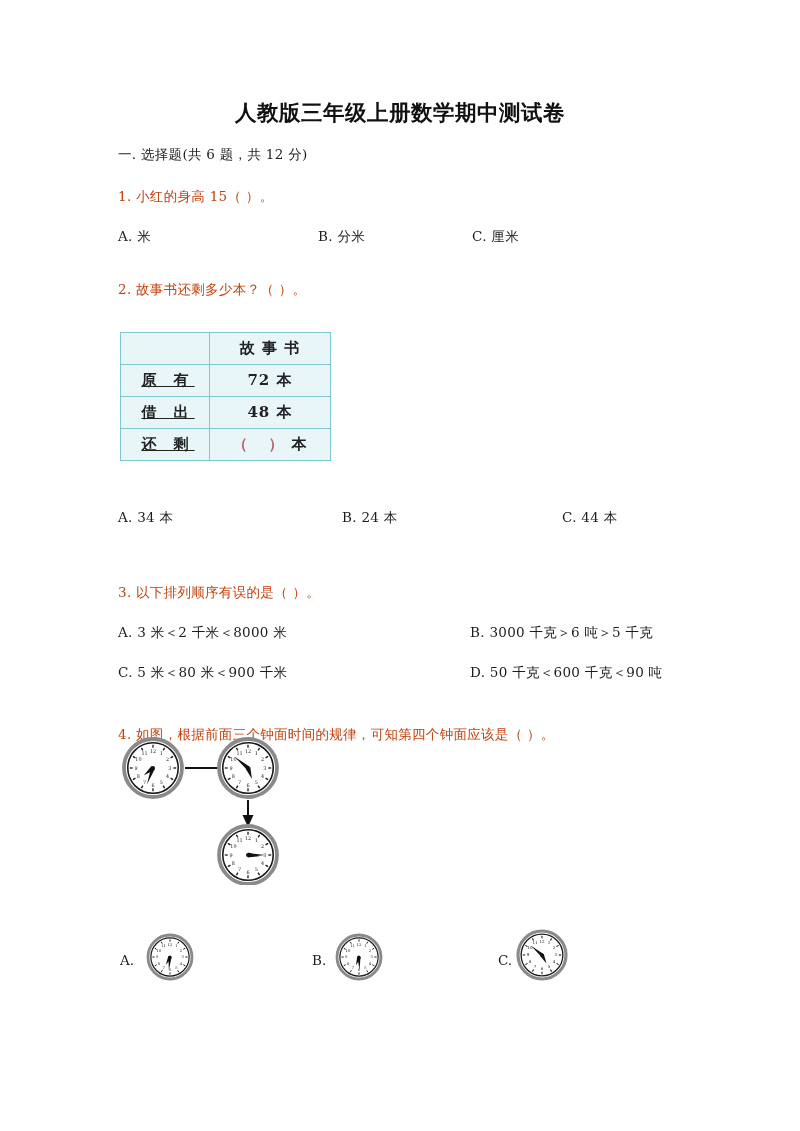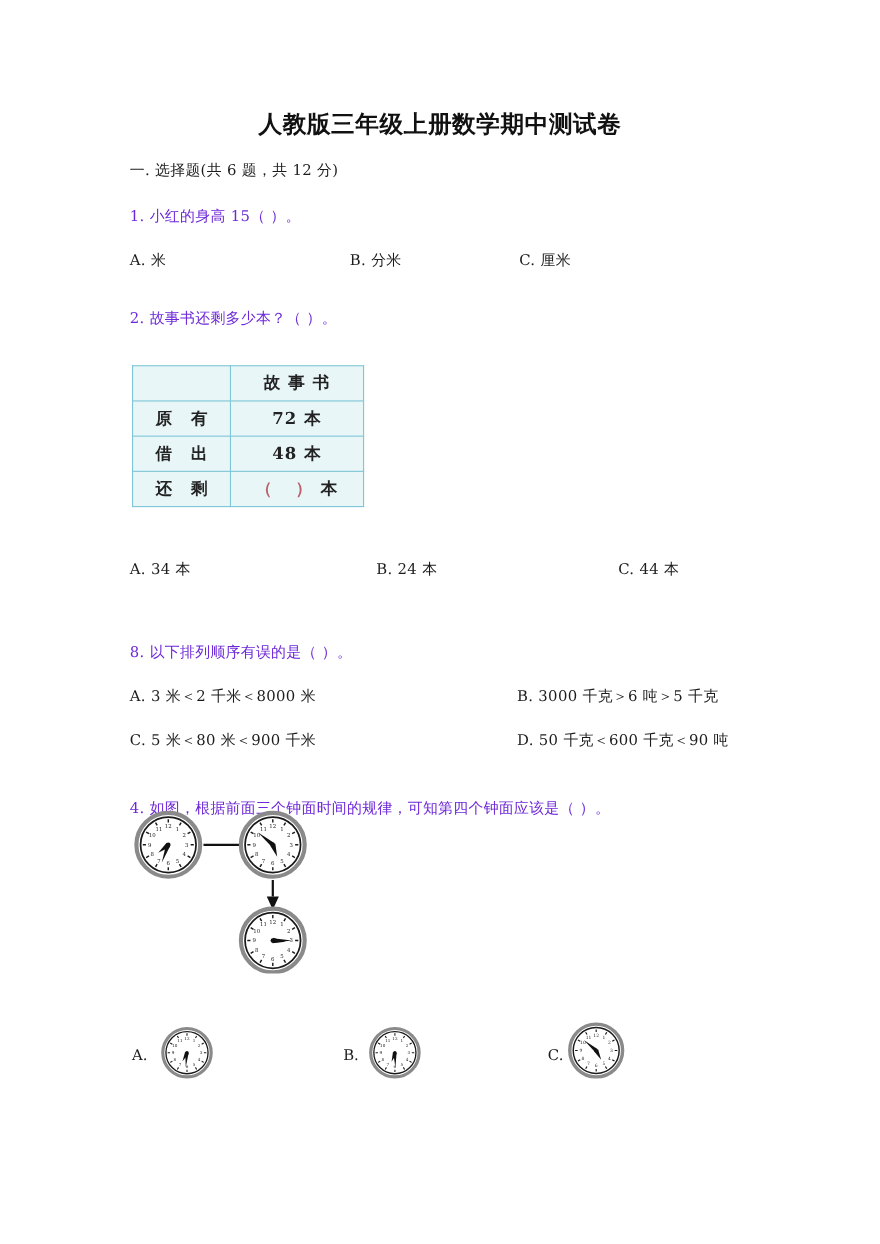--- a/index.html
+++ b/index.html
@@ -40,21 +40,21 @@
     font-size: 13.5px;
     color: #1c1c1c;
     letter-spacing: 0.3px;
   }
 
   
   .q-stem {
     position: absolute;
     left: 118px;
     font-size: 13.5px;
-    color: #6d28d9;
+    color: #c2410c;
     letter-spacing: 0.3px;
     white-space: nowrap;
   }
 
   
   .opt {
     position: absolute;
     font-size: 13.5px;
     color: #1c1c1c;
     letter-spacing: 0.3px;
@@ -80,20 +80,21 @@
     color: #222;
     text-align: center;
     vertical-align: middle;
     padding: 0;
     font-weight: 600;
   }
   .book-table td.label-col {
     width: 88px;
     letter-spacing: 6px;
     text-indent: 6px;
+    text-decoration: underline;
   }
   .book-table td.value-col {
     width: 120px;
     letter-spacing: 1px;
   }
   .book-table td.empty-cell { }
   .paren-red {
     color: #b8616b;
     letter-spacing: 8px;
   }
@@ -149,21 +150,21 @@
         <span class="paren-red">（      ）</span><span class="paren-unit">本</span>
       </td>
     </tr>
   </tbody>
     </table>
 
   <div class="opt" style="left:118px; top:509px;">A. 34 本</div>
   <div class="opt" style="left:342px; top:509px;">B. 24 本</div>
   <div class="opt" style="left:562px; top:509px;">C. 44 本</div>
 
-  <div class="q-stem" style="top:584px;">8. 以下排列顺序有误的是（        ）。</div>
+  <div class="q-stem" style="top:584px;">3. 以下排列顺序有误的是（        ）。</div>
 
   <div class="opt" style="left:118px; top:624px;">A. 3 米＜2 千米＜8000 米</div>
   <div class="opt" style="left:470px; top:624px;">B. 3000 千克＞6 吨＞5 千克</div>
   <div class="opt" style="left:118px; top:664px;">C. 5 米＜80 米＜900 千米</div>
   <div class="opt" style="left:470px; top:664px;">D. 50 千克＜600 千克＜90 吨</div>
 
   <div class="q-stem" style="top:687px;margin-top:39px;">4. 如图，根据前面三个钟面时间的规律，可知第四个钟面应该是（        ）。</div>
 
   <div class="clock-figure" style="left:110px; top:725px;">
     <svg width="200" height="160" viewBox="0 0 200 160">

